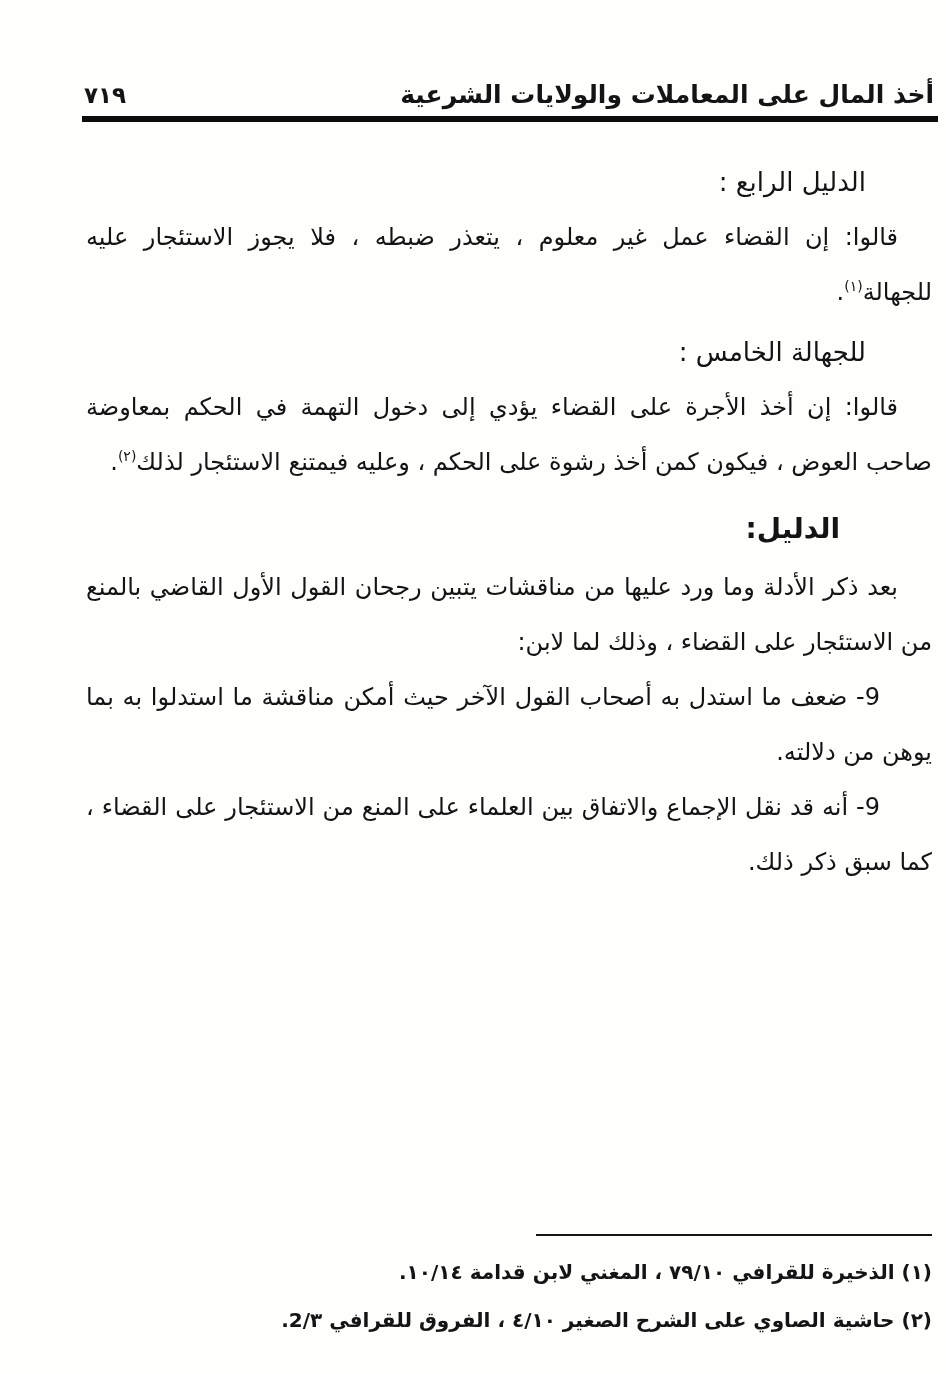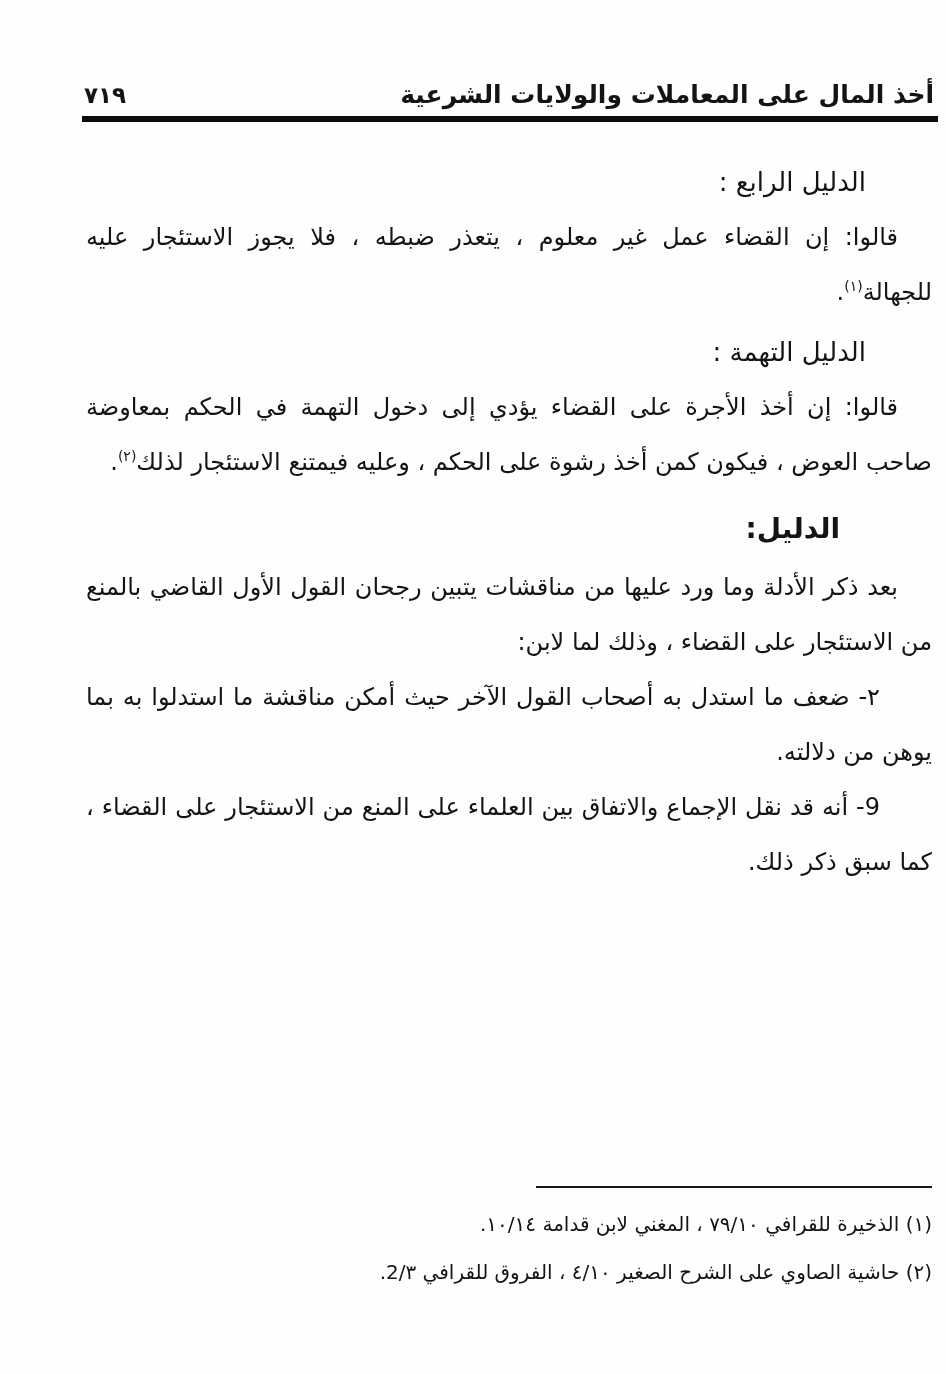--- a/index.html
+++ b/index.html
@@ -70,23 +70,24 @@
     margin: 8px 92px 0 0;
   }
   .point { text-indent: 52px; }
   .fn-mark {
     font-size: 14px;
     vertical-align: super;
     line-height: 0;
   }
   .footnotes {
     position: absolute;
-    top: 1186px;
+    top: 1234px;
     right: 14px;
     left: 86px;
+    font-weight: bold;
   }
   .footnote-rule {
     width: 396px;
     height: 2px;
     background: #161616;
     margin-bottom: 12px;
   }
   .footnote {
     font-size: 20px;
     line-height: 48px;
@@ -104,30 +105,30 @@
   </div>
 
   <div class="header-rule"></div>
 
   <div class="content">
 
     <h2 class="h-evidence">الدليل الرابع :</h2>
 
     <p class="para"><span>قالوا: إن القضاء عمل غير معلوم ، يتعذر ضبطه ، فلا يجوز الاستئجار عليه للجهالة</span><sup class="fn-mark">(١)</sup><span>.</span></p>
 
-    <h2 class="h-evidence">الدليل التهمة :</h2>
+    <h2 class="h-evidence">للجهالة الخامس :</h2>
 
     <p class="para"><span>قالوا: إن أخذ الأجرة على القضاء يؤدي إلى دخول التهمة في الحكم بمعاوضة صاحب العوض ، فيكون كمن أخذ رشوة على الحكم ، وعليه فيمتنع الاستئجار لذلك</span><sup class="fn-mark">(٢)</sup><span>.</span></p>
 
     <h2 class="h-tarjih">الدليل:</h2>
 
     <p class="para">بعد ذكر الأدلة وما ورد عليها من مناقشات يتبين رجحان القول الأول القاضي بالمنع من الاستئجار على القضاء ، وذلك لما لابن:</p>
 
 
-    <p class="para point">٢- ضعف ما استدل به أصحاب القول الآخر حيث أمكن مناقشة ما استدلوا به بما يوهن من دلالته.</p>
+    <p class="para point">9- ضعف ما استدل به أصحاب القول الآخر حيث أمكن مناقشة ما استدلوا به بما يوهن من دلالته.</p>
 
     <p class="para point">9- أنه قد نقل الإجماع والاتفاق بين العلماء على المنع من الاستئجار على القضاء ، كما سبق ذكر ذلك.</p>
 
   </div>
 
   <div class="footnotes">
     <div class="footnote-rule"></div>
     <p class="footnote">(١) الذخيرة للقرافي ٧٩/١٠ ، المغني لابن قدامة ١٠/١٤.</p>
     <p class="footnote">(٢) حاشية الصاوي على الشرح الصغير ٤/١٠ ، الفروق للقرافي 2/٣.</p>
   </div>

